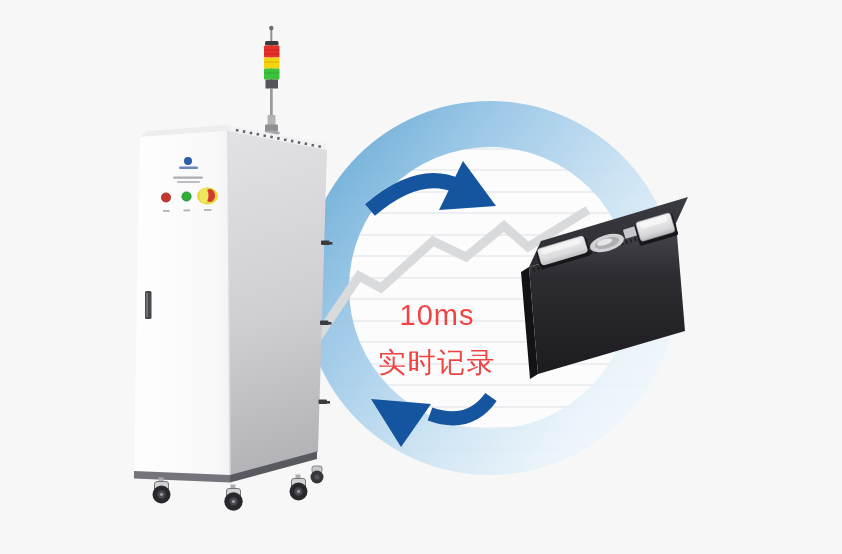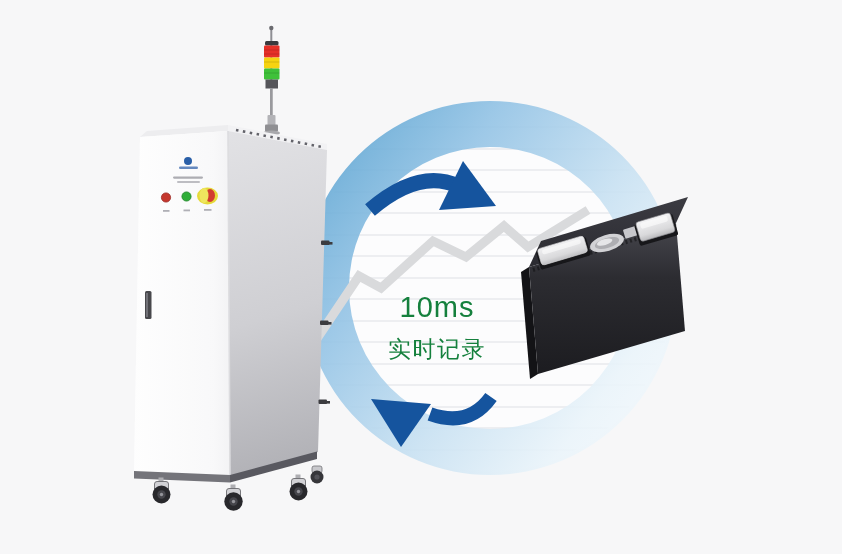--- a/index.html
+++ b/index.html
@@ -1,21 +1,21 @@
 <!DOCTYPE html>
 <html><head>
 <meta charset="utf-8">
 <style>
   html,body{margin:0;padding:0;}
   body{font-family:"Liberation Sans","DejaVu Sans",sans-serif;}
   .page{position:relative;width:842px;height:554px;background:#f7f7f8;overflow:hidden;}
   .scene-svg{position:absolute;left:0;top:0;}
-  .caption{position:absolute;left:337px;top:290px;width:200px;text-align:center;color:#15803d;}
+  .caption{position:absolute;left:337px;top:298px;width:200px;text-align:center;color:#ef4444;}
   .caption .l1{font-size:29px;line-height:34px;letter-spacing:1px;}
-  .caption .l2{font-size:23px;line-height:30px;letter-spacing:1.5px;margin-top:10px;}
+  .caption .l2{font-size:28px;line-height:30px;letter-spacing:1.5px;margin-top:16px;}
 </style>
 </head>
 <body>
 
 <div class="page">
 <svg class="scene-svg" width="842" height="554" viewBox="0 0 842 554">
   <defs>
     <clipPath id="clipCircle">
           <circle cx="490" cy="288" r="183"></circle>
         </clipPath>

